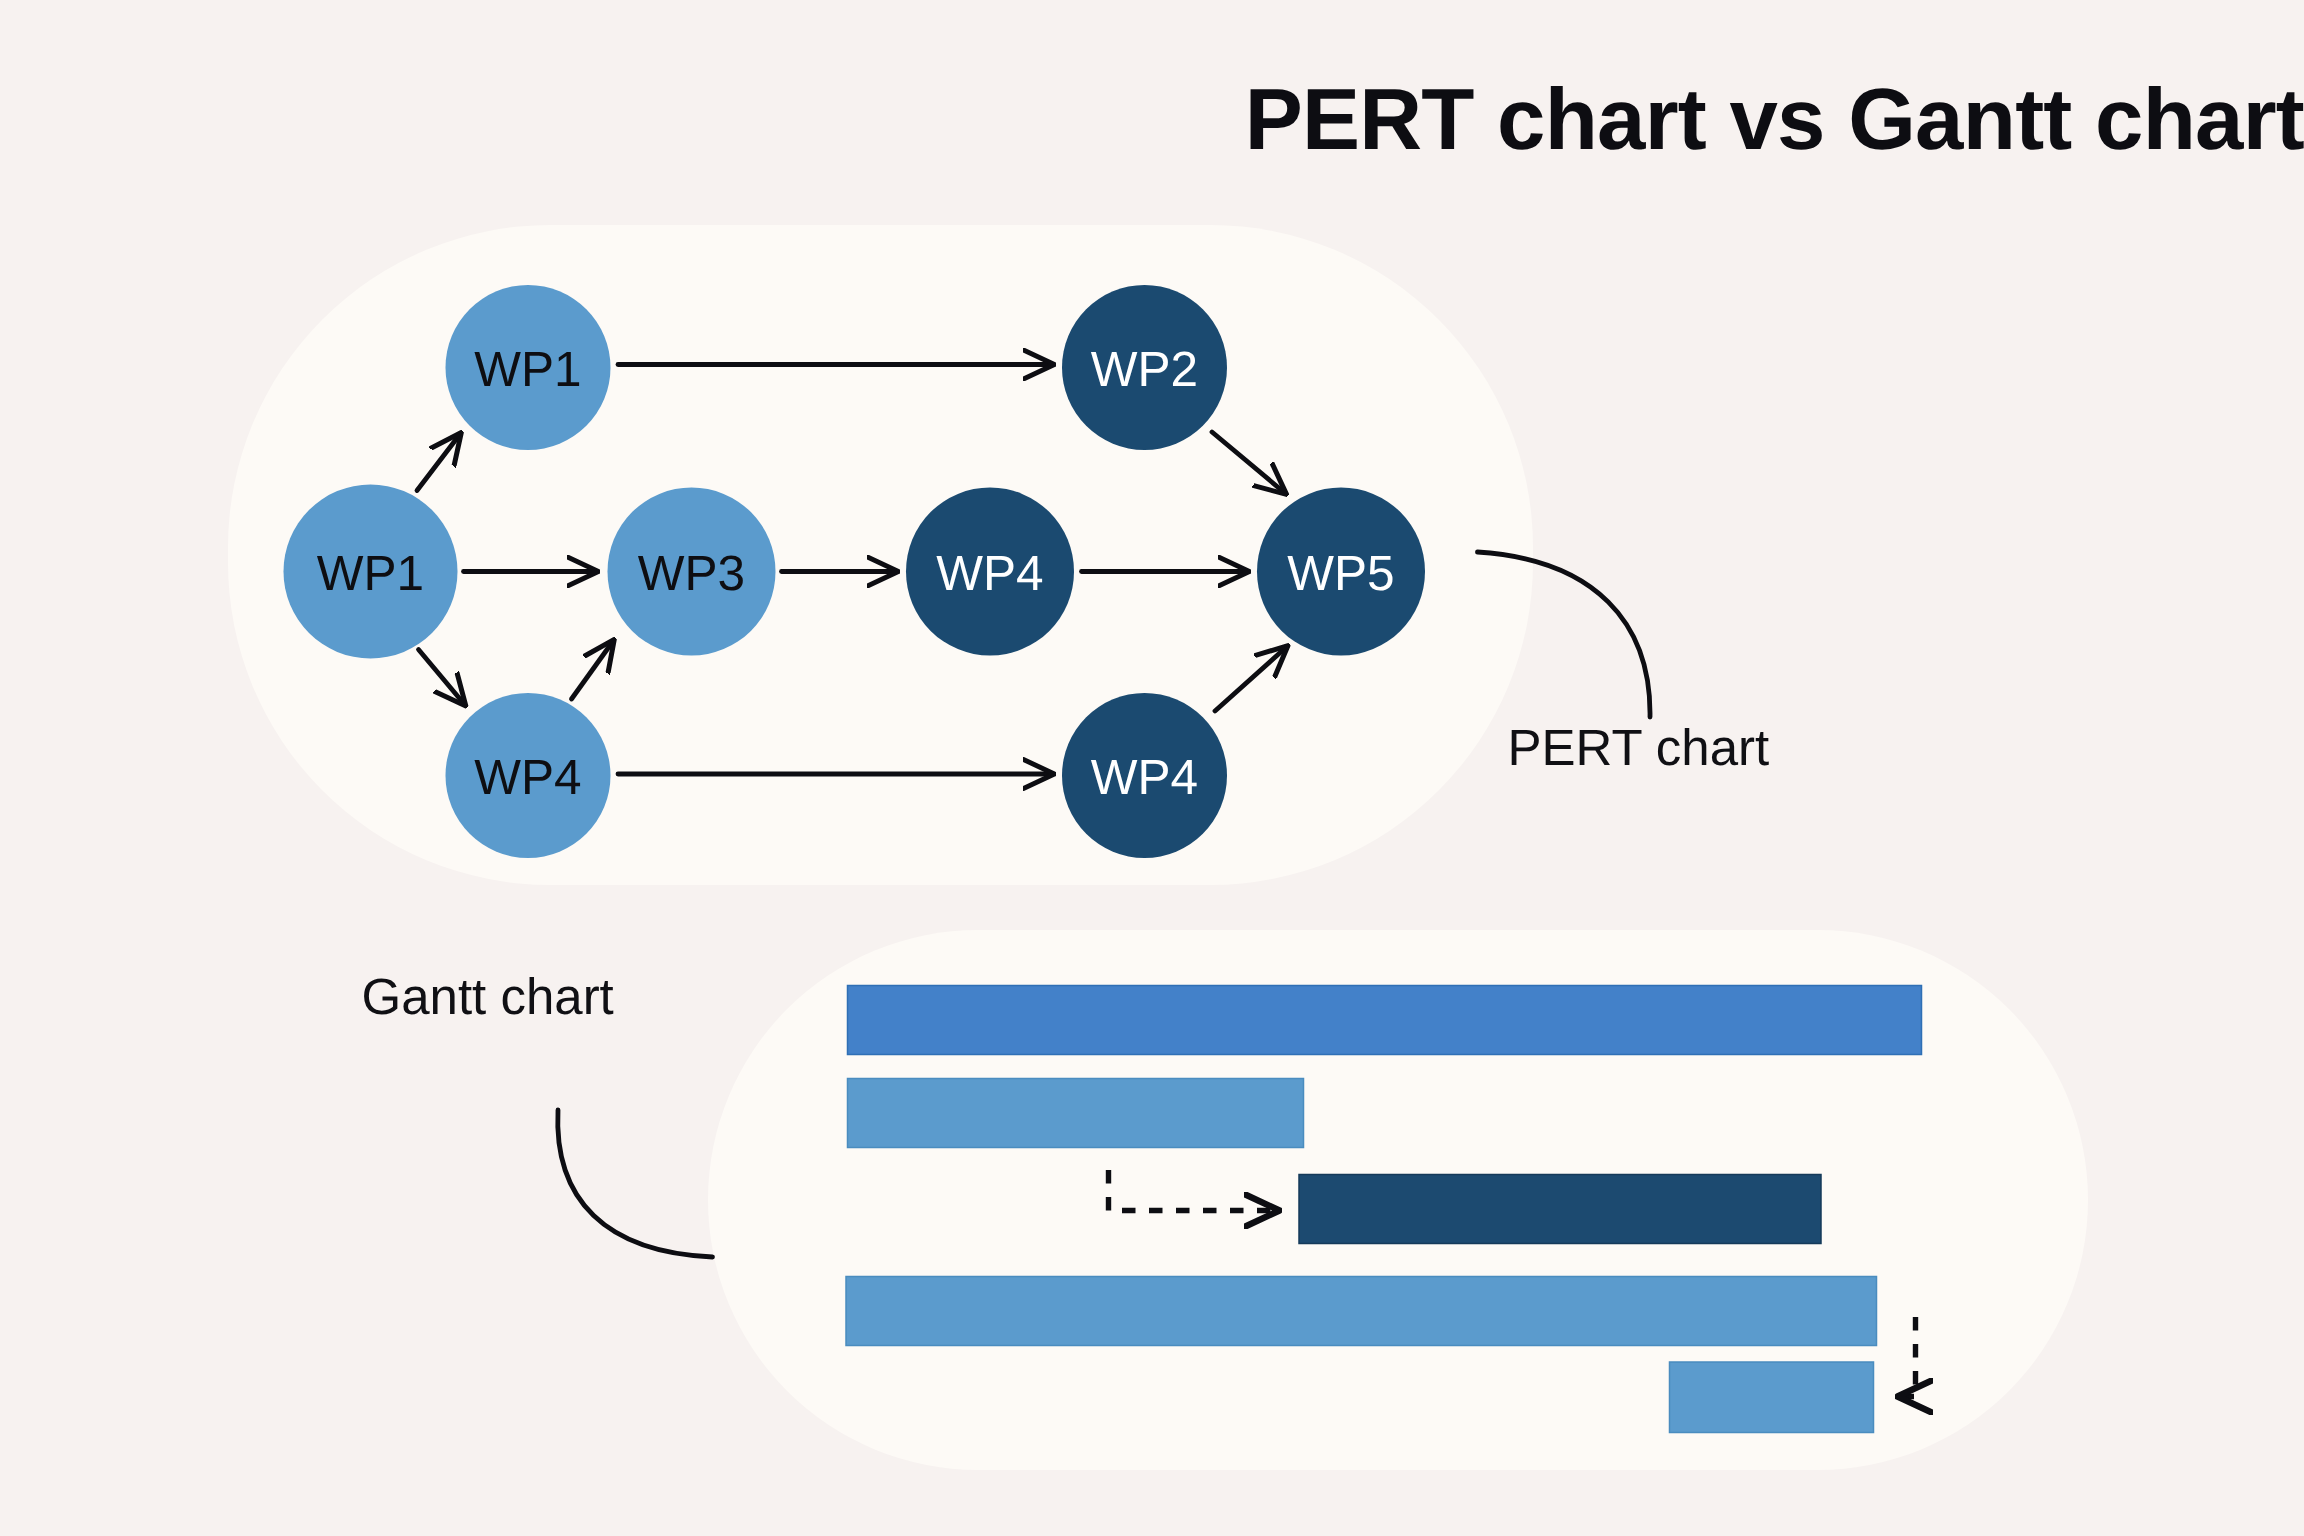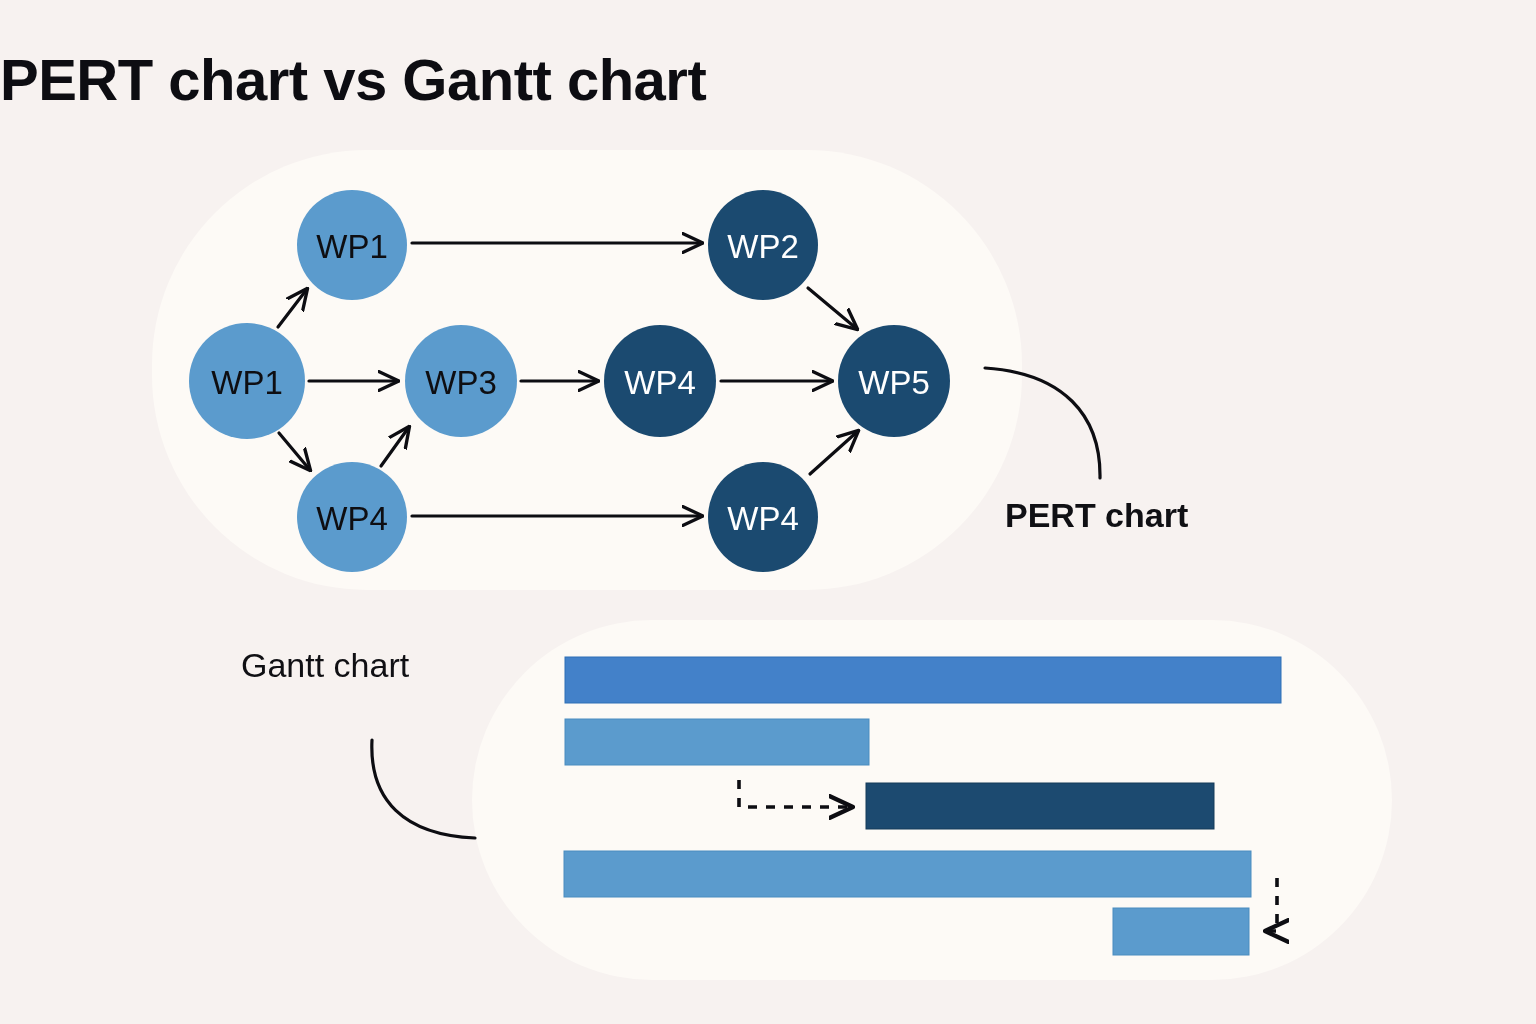--- a/index.html
+++ b/index.html
@@ -19,37 +19,37 @@
     position: absolute;
     inset: 0;
     width: 1536px;
     height: 1024px;
   }
   .page-title {
     position: absolute;
     top: 48px;
     left: 0;
     width: 1536px;
-    text-align: left;
+    text-align: right;
     font-size: 58px;
     font-weight: 700;
     letter-spacing: -0.5px;
     color: #0d0d12;
     font-family: "Liberation Sans", sans-serif;
     line-height: 1.1;
   }
   .callout-label {
     position: absolute;
     font-size: 34px;
     font-weight: 400;
     color: #101014;
     font-family: "Liberation Sans", sans-serif;
     white-space: nowrap;
   }
-  #pert-label { left: 1005px; top: 496px; font-weight: bold; }
+  #pert-label { left: 1005px; top: 480px; }
   #gantt-label { left: 241px; top: 646px; }
 
   .node-text {
     font-family: "Liberation Sans", sans-serif;
     font-size: 33px;
     font-weight: 400;
     dominant-baseline: central;
     text-anchor: middle;
   }
   .node-text.light { fill: #0e0e12; }

